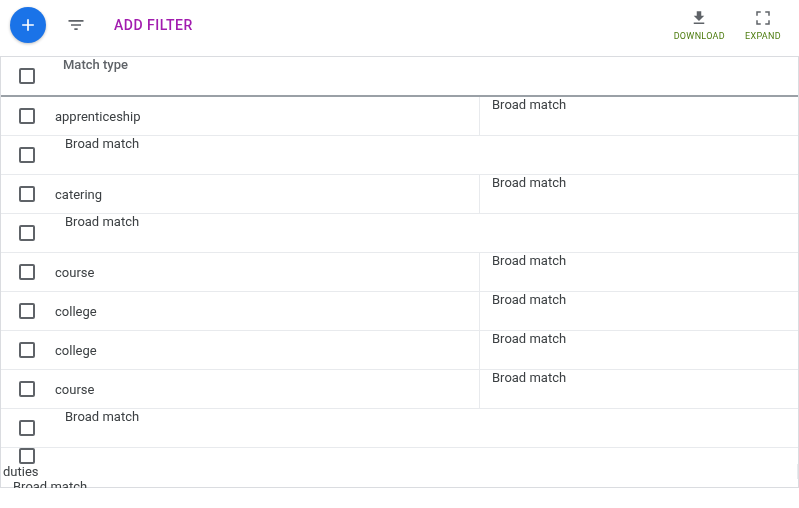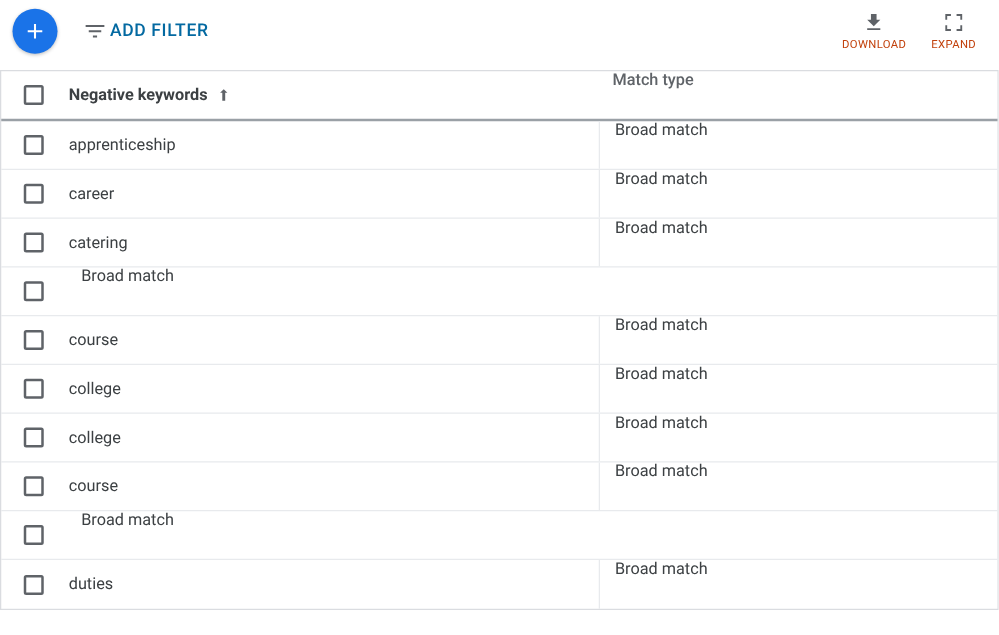--- a/index.html
+++ b/index.html
@@ -27,58 +27,59 @@
   }
   .fab svg { fill: #fff; }
   .filter-btn {
     margin-left: 18px;
     display: flex; align-items: center; justify-content: center;
     width: 24px; height: 24px;
     cursor: pointer;
     color: #5f6368;
   }
   .add-filter {
+    margin-left: 26px;
     font-size: 14px;
     font-weight: 500;
     letter-spacing: 0.5px;
-    color: #0369a1;
+    color: #a21caf;
     cursor: pointer;
   }
   .spacer { flex: 1; }
   .action-group {
     display: flex;
     gap: 16px;
   }
   .action {
     display: flex;
     flex-direction: column;
     align-items: center;
     gap: 4px;
     cursor: pointer;
-    color: #c2410c;
+    color: #4d7c0f;
     min-width: 44px;
   }
   .action-label {
     font-size: 9px;
     letter-spacing: 0.3px;
   }
   .table {
     border: 1px solid #dadce0;
   }
   .thead {
     display: flex;
     height: 40px;
     border-bottom: 2px solid #9aa0a6;
   }
   .row {
     display: flex;
     height: 39px;
     border-bottom: 1px solid #e8eaed;
   }
-  .row:last-child { border-bottom: none; }
+  .row:last-child { border-bottom: none; flex-direction: column; }
   .cell-check {
     width: 52px;
     display: flex; align-items: center; justify-content: center;
   }
   .cell-kw {
     flex: 1;
     display: flex; align-items: center;
     padding-left: 2px;
     color: #3c4043;
     border-right: 1px solid #e8eaed;
@@ -138,50 +139,39 @@
       <span class="action-label">EXPAND</span>
     </div>
   </div>
 </div>
 
 <div class="table">
   <div class="thead">
     <div class="cell-check">
       <div class="checkbox"></div>
     </div>
-    <div class="cell-kw">
-      <span>Negative keywords</span>
-      <span class="sort-arrow">
-        <svg width="14" height="14" viewBox="0 0 24 24" fill="#5f6368">
-            <path d="M12 4l-5 5h3v11h4V9h3l-5-5z"></path>
-          </svg>
-      </span>
-    </div>
     <div class="cell-match">
       <span>Match type</span>
     </div>
   </div>
   <div id="tbody">
       <div class="row">
         <div class="cell-check">
           <div class="checkbox"></div>
         </div>
         <div class="cell-kw">
           <span>apprenticeship</span>
         </div>
         <div class="cell-match">
           <span>Broad match</span>
         </div>
       </div>
       <div class="row">
         <div class="cell-check">
           <div class="checkbox"></div>
-        </div>
-        <div class="cell-kw">
-          <span>career</span>
         </div>
         <div class="cell-match">
           <span>Broad match</span>
         </div>
       </div>
       <div class="row">
         <div class="cell-check">
           <div class="checkbox"></div>
         </div>
         <div class="cell-kw">

